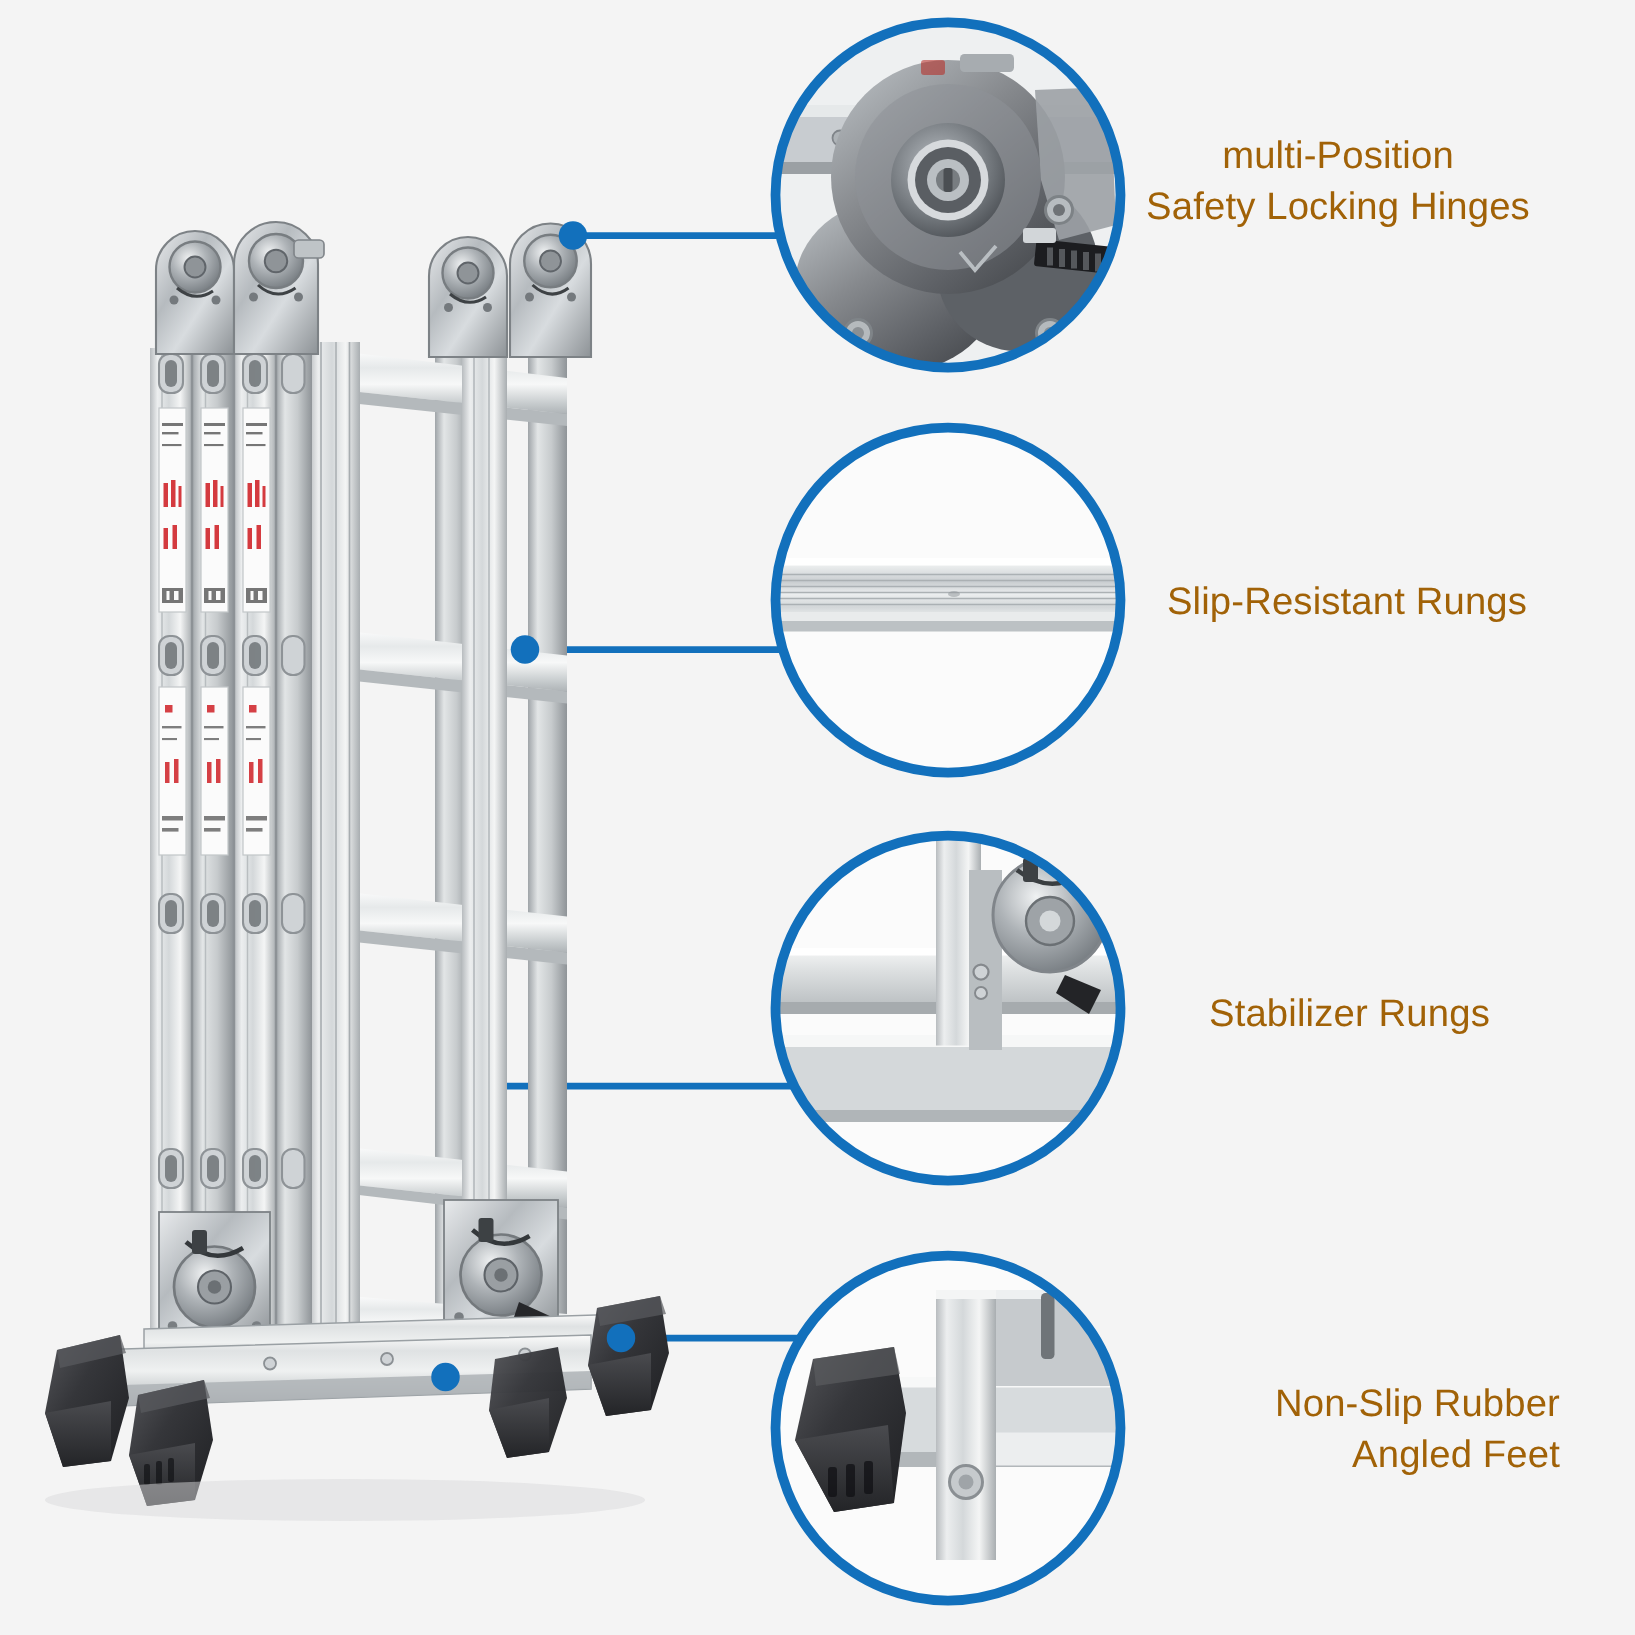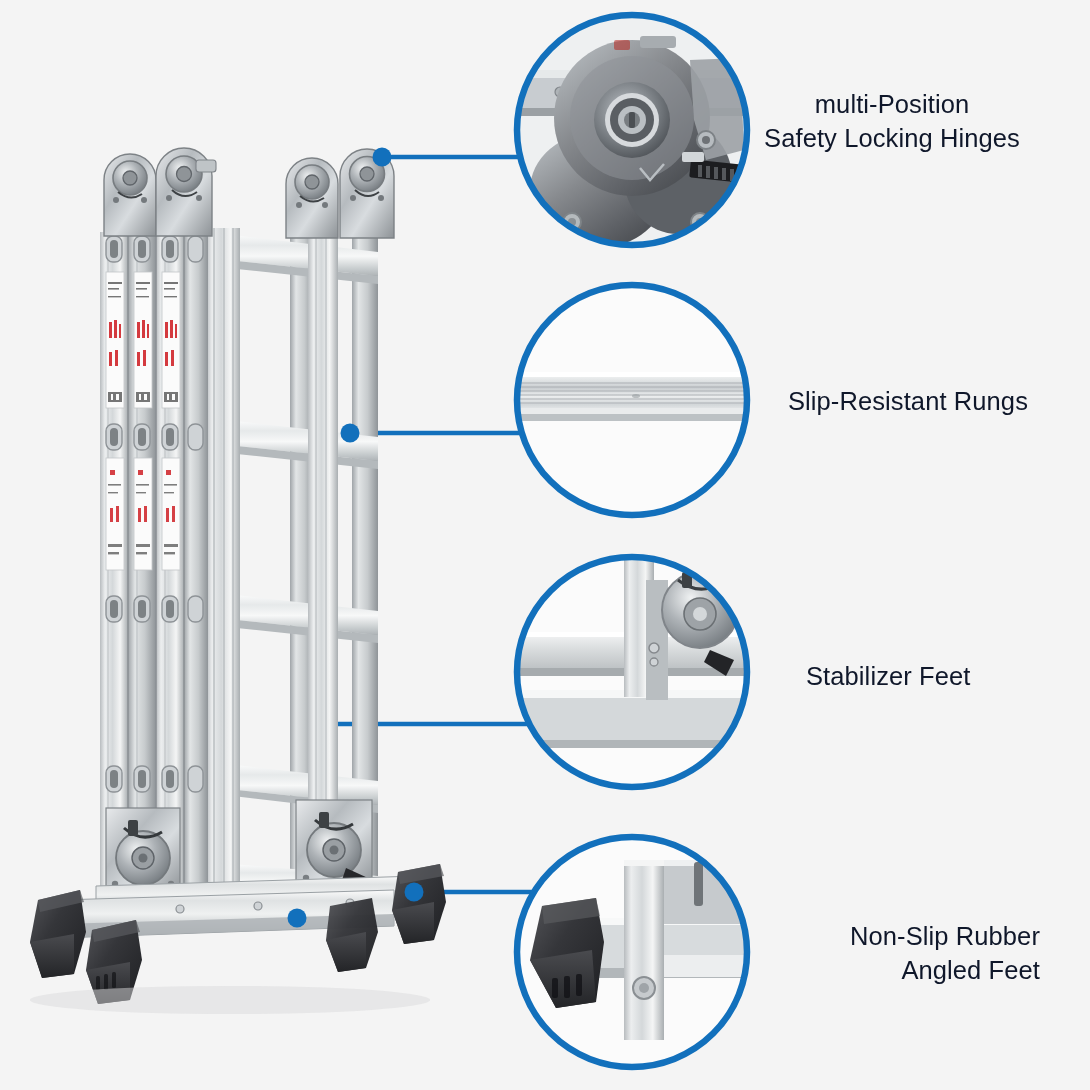--- a/index.html
+++ b/index.html
@@ -8,29 +8,29 @@
     background:#f4f4f4;
     font-family:"Liberation Sans","DejaVu Sans",sans-serif;
     overflow:hidden;
     position:relative;
   }
   #stage{position:absolute;left:0;top:0;width:1090px;height:1090px;}
   .svg-layer{position:absolute;left:0;top:0;width:1090px;height:1090px;}
 
   .callout-label{
     position:absolute;
-    color:#0f172a;
+    color:#a16207;
     font-size:25.5px;
     line-height:1.32;
     letter-spacing:.1px;
     white-space:pre-line;
     font-weight:400;
   }
   #label-hinges{left:758px;top:88px;width:268px;text-align:center;}
-  #label-rungs{left:768px;top:385px;width:260px;text-align:right;}
+  #label-rungs{left:768px;top:385px;width:260px;text-align:center;}
   #label-stab{left:806px;top:660px;width:240px;text-align:left;}
   #label-feet{left:788px;top:920px;width:252px;text-align:right;}
 </style>
 </head>
 <body>
 
 <div id="stage">
 
   <svg class="svg-layer" viewBox="0 0 1090 1090" xmlns="http://www.w3.org/2000/svg">
     <defs>
@@ -541,18 +541,18 @@
       <circle cx="297" cy="918" r="9.5"></circle>
       <circle cx="414" cy="892" r="9.5"></circle>
     </g>
   </svg>
 
   <div class="callout-label" id="label-hinges">multi-Position
 Safety Locking Hinges</div>
 
   <div class="callout-label" id="label-rungs">Slip-Resistant Rungs</div>
 
-  <div class="callout-label" id="label-stab">Stabilizer Feet</div>
+  <div class="callout-label" id="label-stab">Stabilizer Rungs</div>
 
   <div class="callout-label" id="label-feet">Non-Slip Rubber
 Angled Feet</div>
 
 </div>
 
 </body></html>

